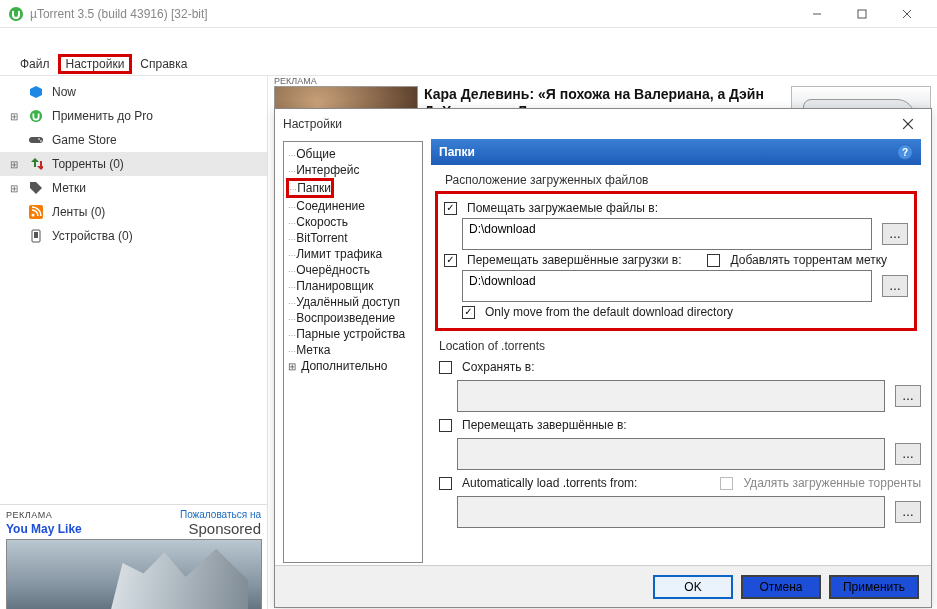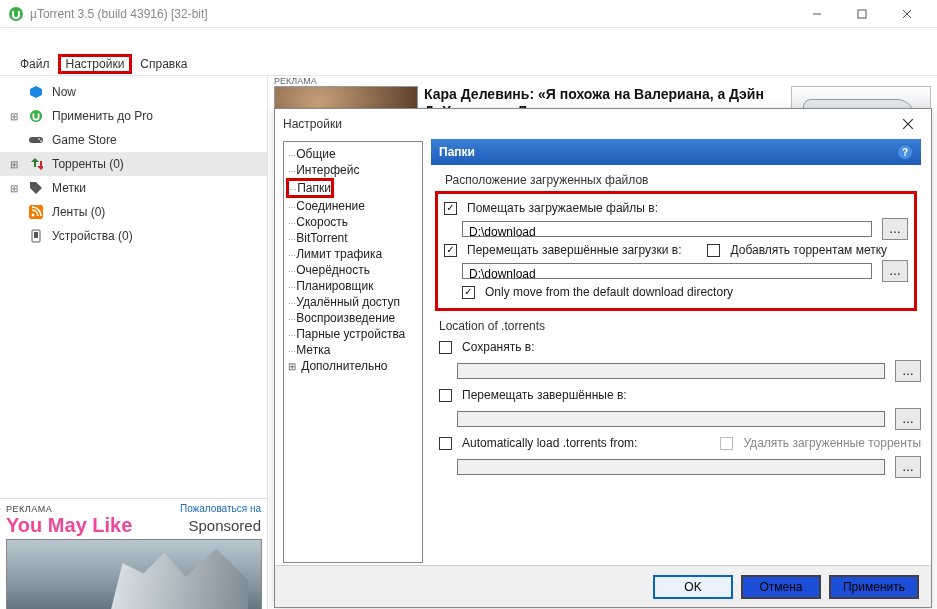--- a/index.html
+++ b/index.html
@@ -22,21 +22,21 @@
 .sidebar-list { flex: 1; padding: 4px 0; }
 .side-item { display: flex; align-items: center; padding: 5px 10px; color: #333; gap: 8px; }
 .side-item .expander { width: 10px; color: #666; font-size: 10px; }
 .side-item .icon { width: 16px; display: flex; align-items: center; justify-content: center; }
 .side-item.active { background: #e8e8e8; }
 
 .adstrip { border-top: 1px solid #ddd; padding: 4px 6px; }
 .adstrip .adlabel { font-size: 9px; color: #444; letter-spacing: 0.5px; }
 .adstrip .adlink { font-size: 10px; color: #1a6ac0; text-align: right; }
 .adstrip-row { display: flex; justify-content: space-between; align-items: center; }
-.adtitle { font-size: 20px; font-weight: bold; color: #ec4899; }
+.adtitle { font-size: 12px; font-weight: bold; color: #1d4ed8; }
 .adsponsor { font-size: 15px; color: #444; }
 .adimg { width: 256px; height: 90px; background: linear-gradient(180deg,#b9c7d0,#8796a3 50%,#4a5a66); border: 1px solid #888; margin-top: 2px; position: relative; }
 .adimg::after { content:""; position:absolute; left:40%; top:10%; width:55%; height:80%; background: linear-gradient(100deg,#dfe6ea 0%,#b8c2c9 40%,#7d8993 100%); clip-path: polygon(0 100%,10% 20%,25% 35%,40% 5%,55% 40%,77% 0,100% 45%,100% 100%);}
 
 .maincol { flex: 1; position: relative; }
 .topad { display: flex; gap: 6px; padding: 2px 6px; }
 .topad-label { position: absolute; top: 0; left: 6px; font-size: 9px; color: #666; }
 .topad-img { width: 144px; height: 50px; background: radial-gradient(circle at 30% 40%, #caa27a, #5a3e2a); border: 1px solid #999; margin-top: 8px;}
 .topad-text { flex: 1; margin-top: 8px; font-size: 14px; font-weight: bold; color: #111; line-height: 1.2; }
 .topad-car { width: 140px; height: 50px; margin-top: 8px; background: linear-gradient(#fff,#d0d4d8); border: 1px solid #bbb; position:relative;}
@@ -61,21 +61,21 @@
 .settings-pane { flex: 1; padding: 0 10px 4px 6px; overflow: hidden; display:flex; flex-direction:column; }
 .pane-header { background: linear-gradient(#3a7fd6,#1e5db8); color: #fff; padding: 5px 8px; font-weight: bold; display: flex; align-items: center; }
 .pane-header .help { margin-left: auto; width: 16px; height: 16px; border-radius: 50%; background: #4a90e2; border: 1px solid #2a6bbf; color: #fff; display:flex;align-items:center;justify-content:center;font-size:10px;}
 
 .section-label { color: #333; margin: 8px 0 4px 14px; }
 .redbox { border: 3px solid #d40000; padding: 4px 6px 6px 6px; margin: 0 4px; }
 .row { display: flex; align-items: center; gap: 10px; margin: 3px 0; }
 .row.sub { margin-left: 18px; }
 .chk { width: 13px; height: 13px; border: 1px solid #333; display: inline-flex; align-items: center; justify-content: center; font-size: 10px; background:#fff;}
 .chk.checked::after { content: "✓"; line-height: 1; }
-.txtinput { flex: 1; border: 1px solid #777; padding: 3px 6px; background: #fff; height: 16px; }
+.txtinput { flex: 1; border: 1px solid #777; padding: 3px 6px; background: #fff; height: 32px; }
 .txtinput.disabled { background: #f0f0f0; color: #888; }
 .browse { width: 26px; height: 22px; border: 1px solid #888; background: #e9e9e9; display:flex;align-items:center;justify-content:center;}
 .lbl { color: #222; }
 .lbl.disabled { color: #888; }
 
 .dialog-buttons { height: 42px; border-top: 1px solid #ccc; display: flex; align-items: center; justify-content: flex-end; gap: 8px; padding: 0 12px; background: #f0f0f0; }
 .dlgbtn { min-width: 80px; height: 24px; border: 2px solid #404040; background: #1d4ed8; padding: 0 12px; }
 .dlgbtn.default { border: 2px solid #0a64c8; background: #eaf3fc; }
 
 .utlogo { display:inline-block; }

